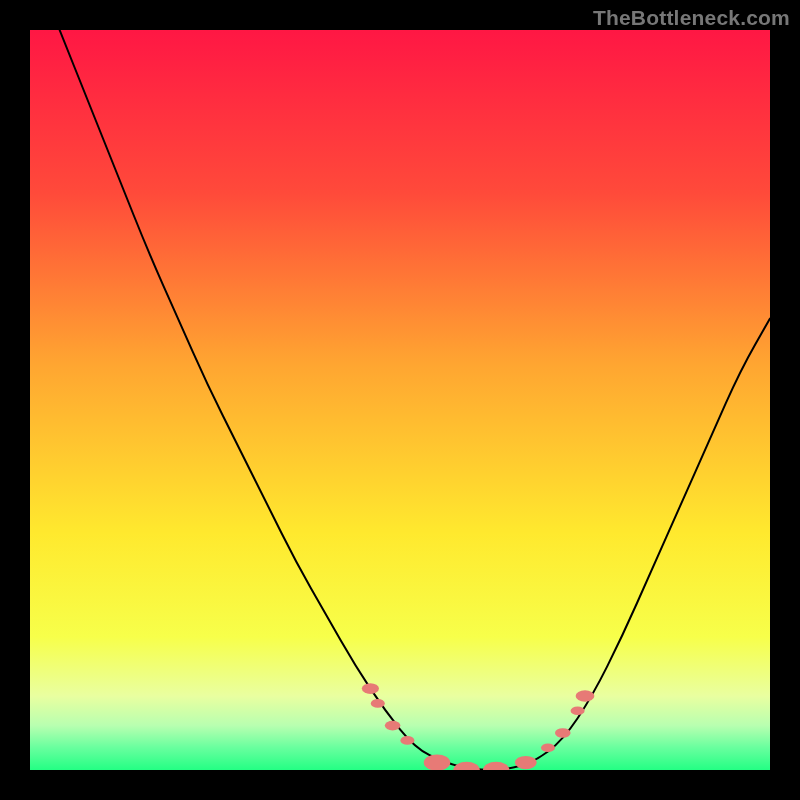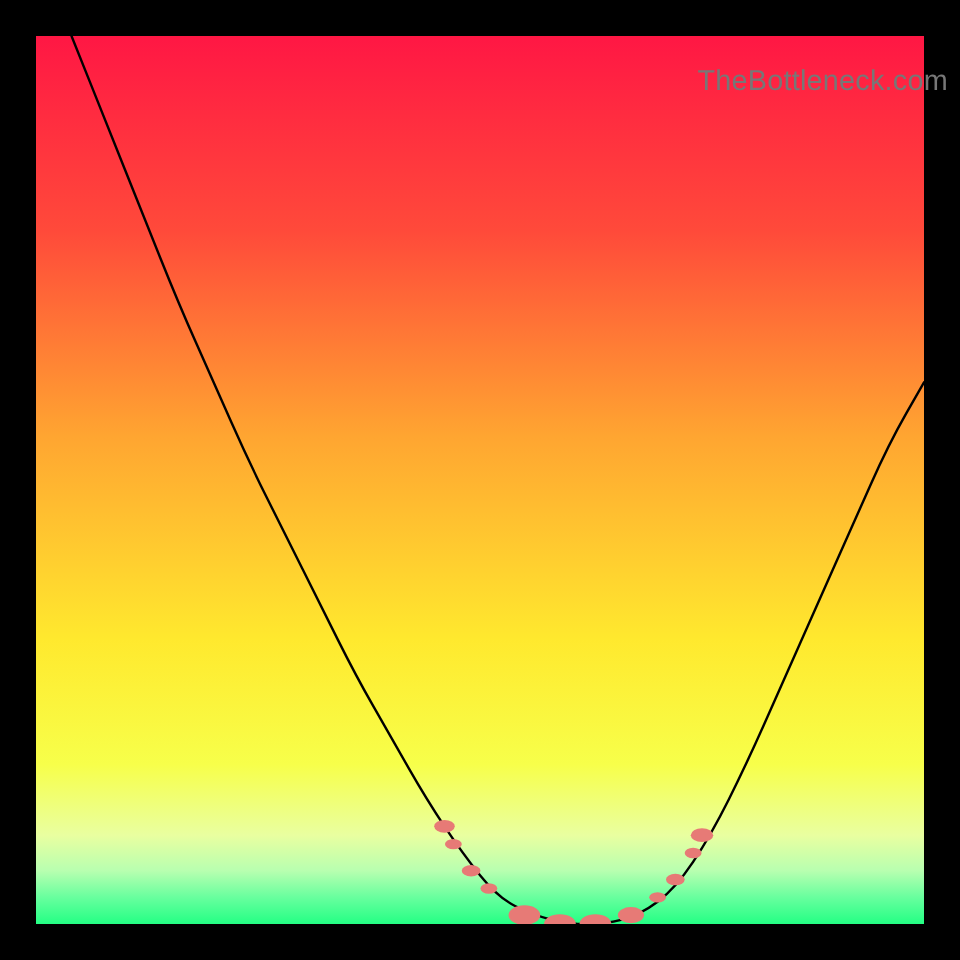--- a/index.html
+++ b/index.html
@@ -41,26 +41,25 @@
     stroke-linecap: round;
     stroke-linejoin: round;
   }
   .marker {
     stroke: none;
   }
   .watermark {
     position: absolute;
     top: 6px;
     right: 10px;
-    font-size: 24px;
-    font-weight: 400;
+    font-size: 21px;
+    font-weight: 700;
     color: #777;
     letter-spacing: 0.2px;
     user-select: none;
-    margin-top: 48px;
   }
 </style>
 </head>
 <body>
 
 <div class="frame">
   <div class="plot-area">
     <div class="gradient-bg" style="background: linear-gradient(rgb(255, 23, 68) 0%, rgb(255, 74, 58) 22%, rgb(255, 165, 49) 45%, rgb(255, 233, 46) 68%, rgb(247, 255, 74) 82%, rgb(233, 255, 160) 90%, rgb(184, 255, 176) 94%, rgb(104, 255, 158) 97%, rgb(36, 255, 132) 100%);"></div>
     <svg class="curve-svg" viewBox="0 0 740 740" preserveAspectRatio="none">
       <path class="curve-path" d="M 29.6 0 Q 29.6 0 44.400000000000006 37 Q 59.2 74 74 111 Q 88.8 148 103.6 185 Q 118.4 222 133.2 255.3 Q 148 288.6 162.8 321.9 Q 177.6 355.2 192.4 384.79999999999995 Q 207.20000000000002 414.4 222 444 Q 236.8 473.6 251.6 503.2 Q 266.4 532.8 281.2 558.7 Q 296 584.6 310.8 610.5 Q 325.6 636.4 340.4 658.5999999999999 Q 355.2 680.8 370 699.3 Q 384.8 717.8 399.6 725.2 Q 414.40000000000003 732.6 429.20000000000005 736.3 Q 444 740 458.8 740 Q 473.6 740 488.40000000000003 736.3 Q 503.20000000000005 732.6 518 721.5 Q 532.8 710.4 547.5999999999999 688.2 Q 562.4 666 577.2 636.4 Q 592 606.8 606.8 573.5 Q 621.6 540.2 636.4000000000001 506.90000000000003 Q 651.2 473.6 666 440.3 Q 680.8000000000001 407 695.6 373.7 Q 710.4 340.4 725.2 314.5 T 740 288.6" stroke="#000000"></path>

